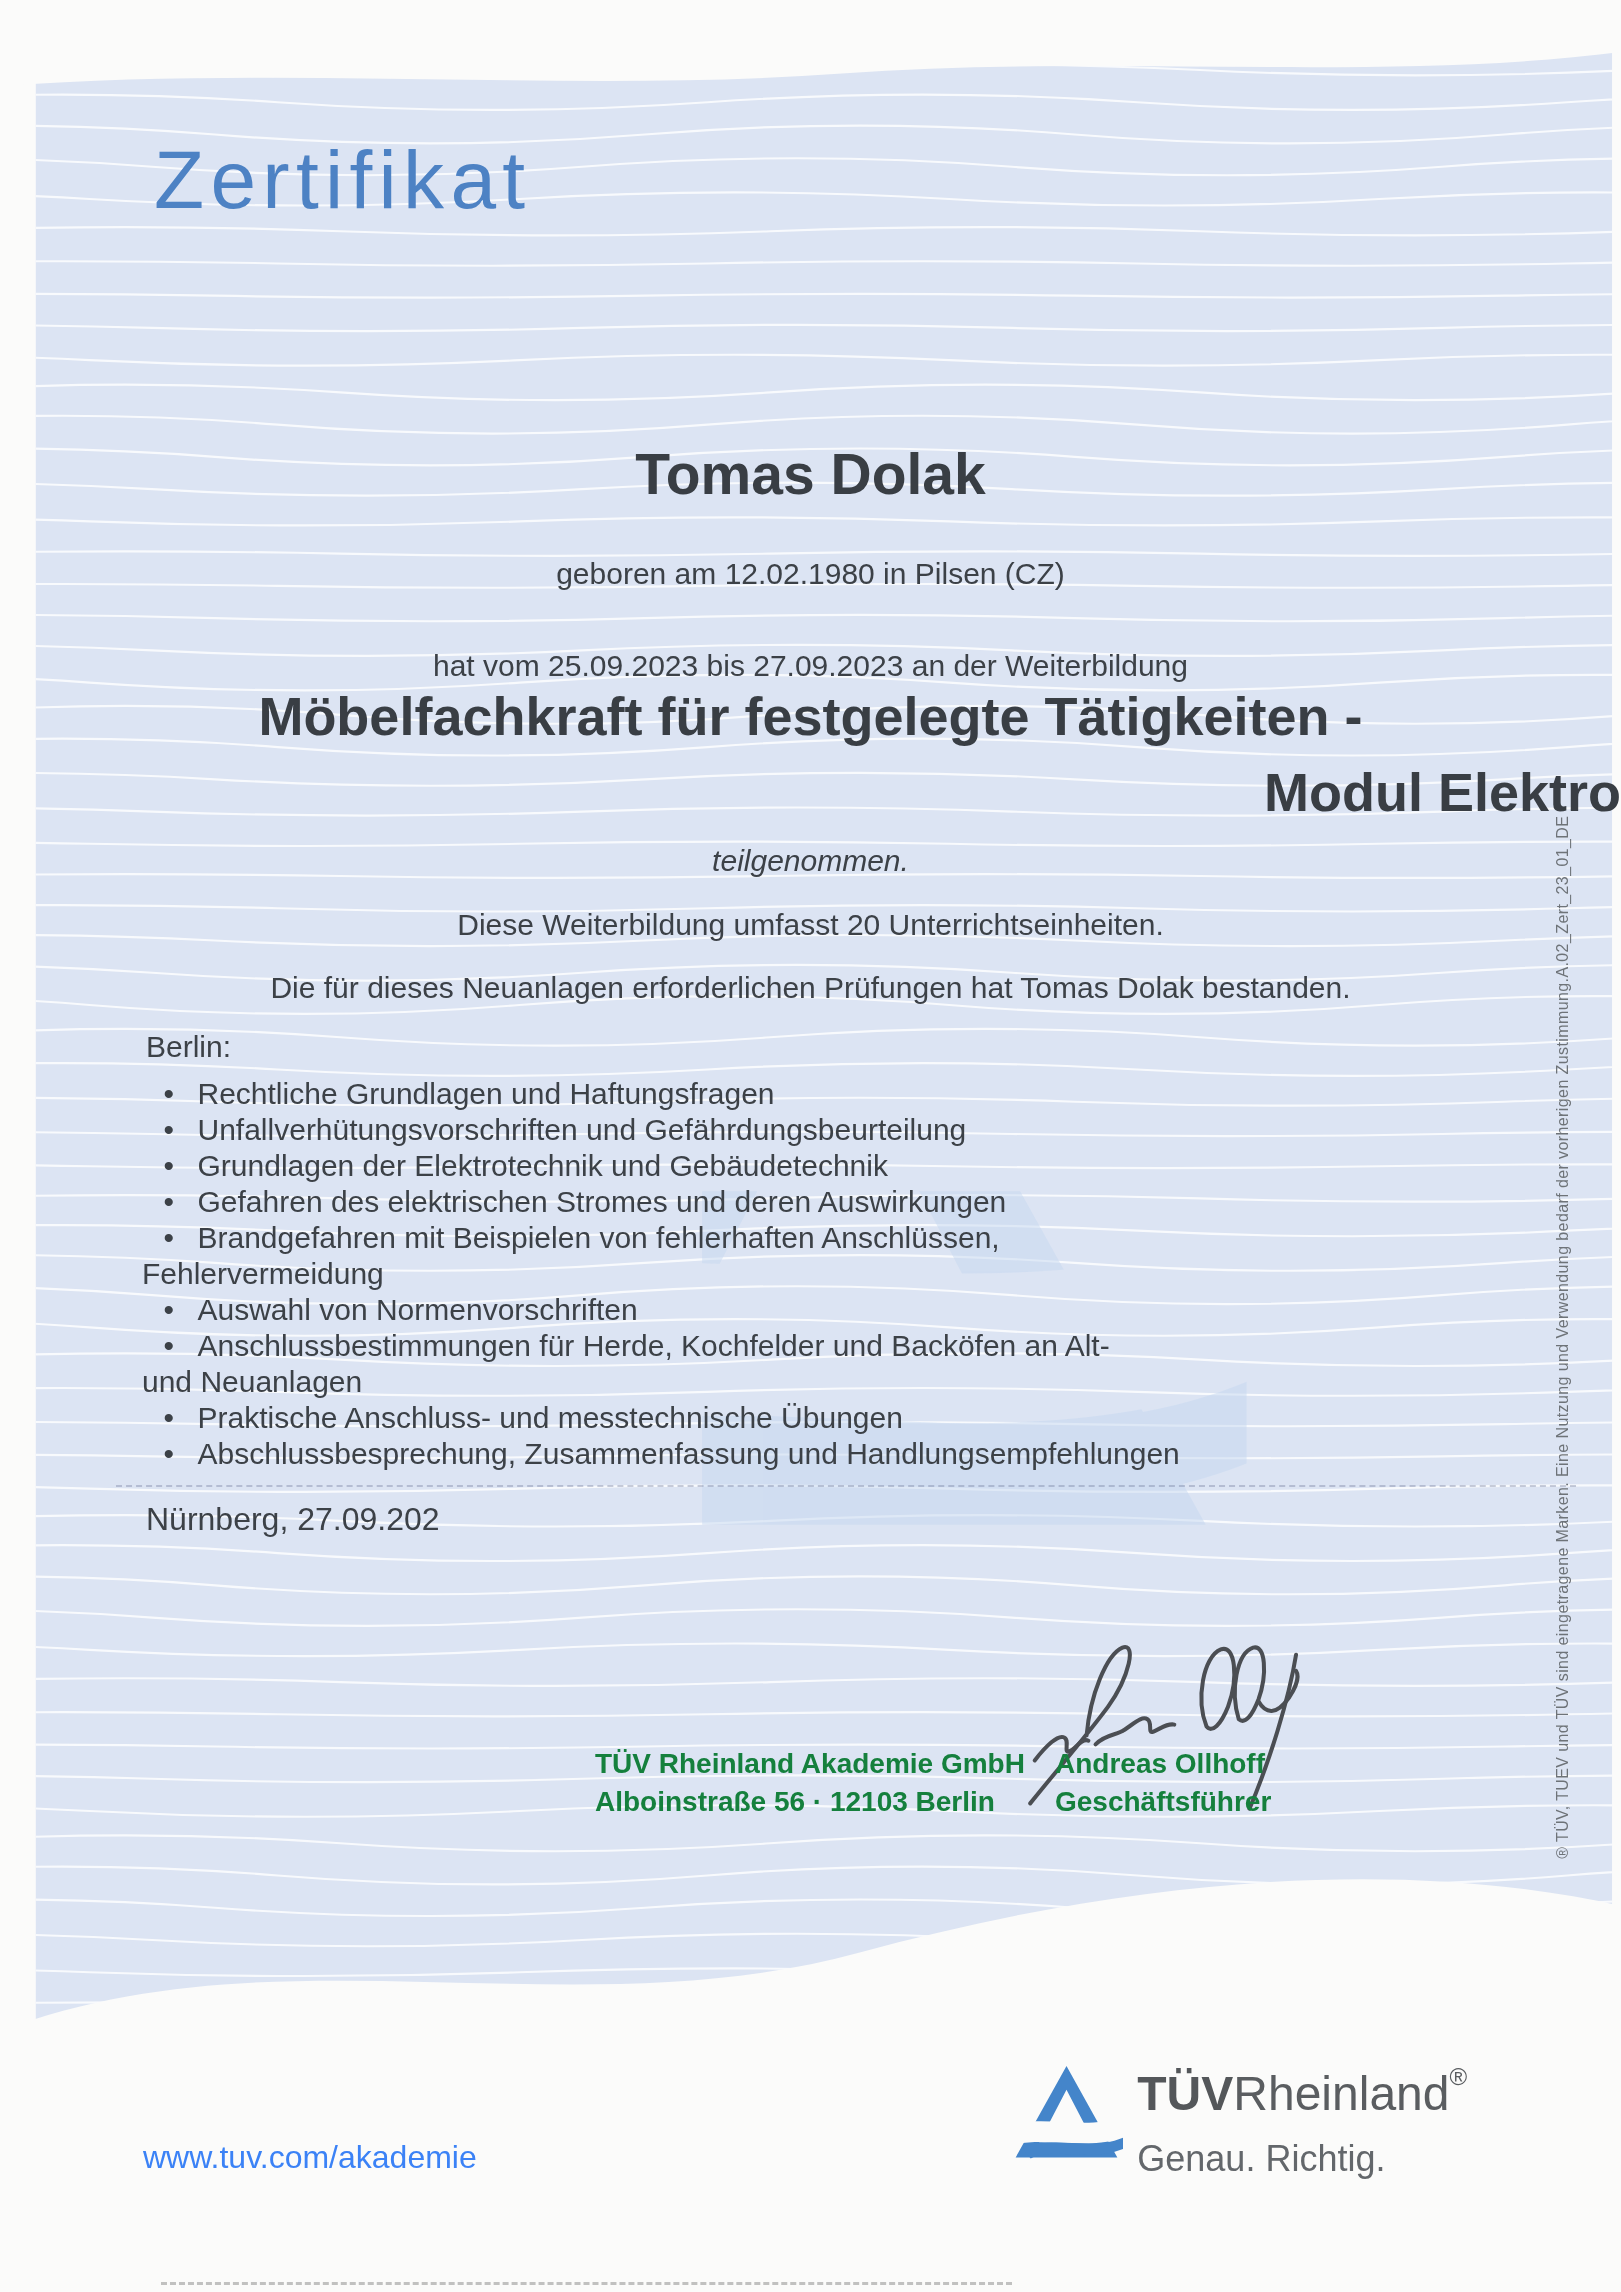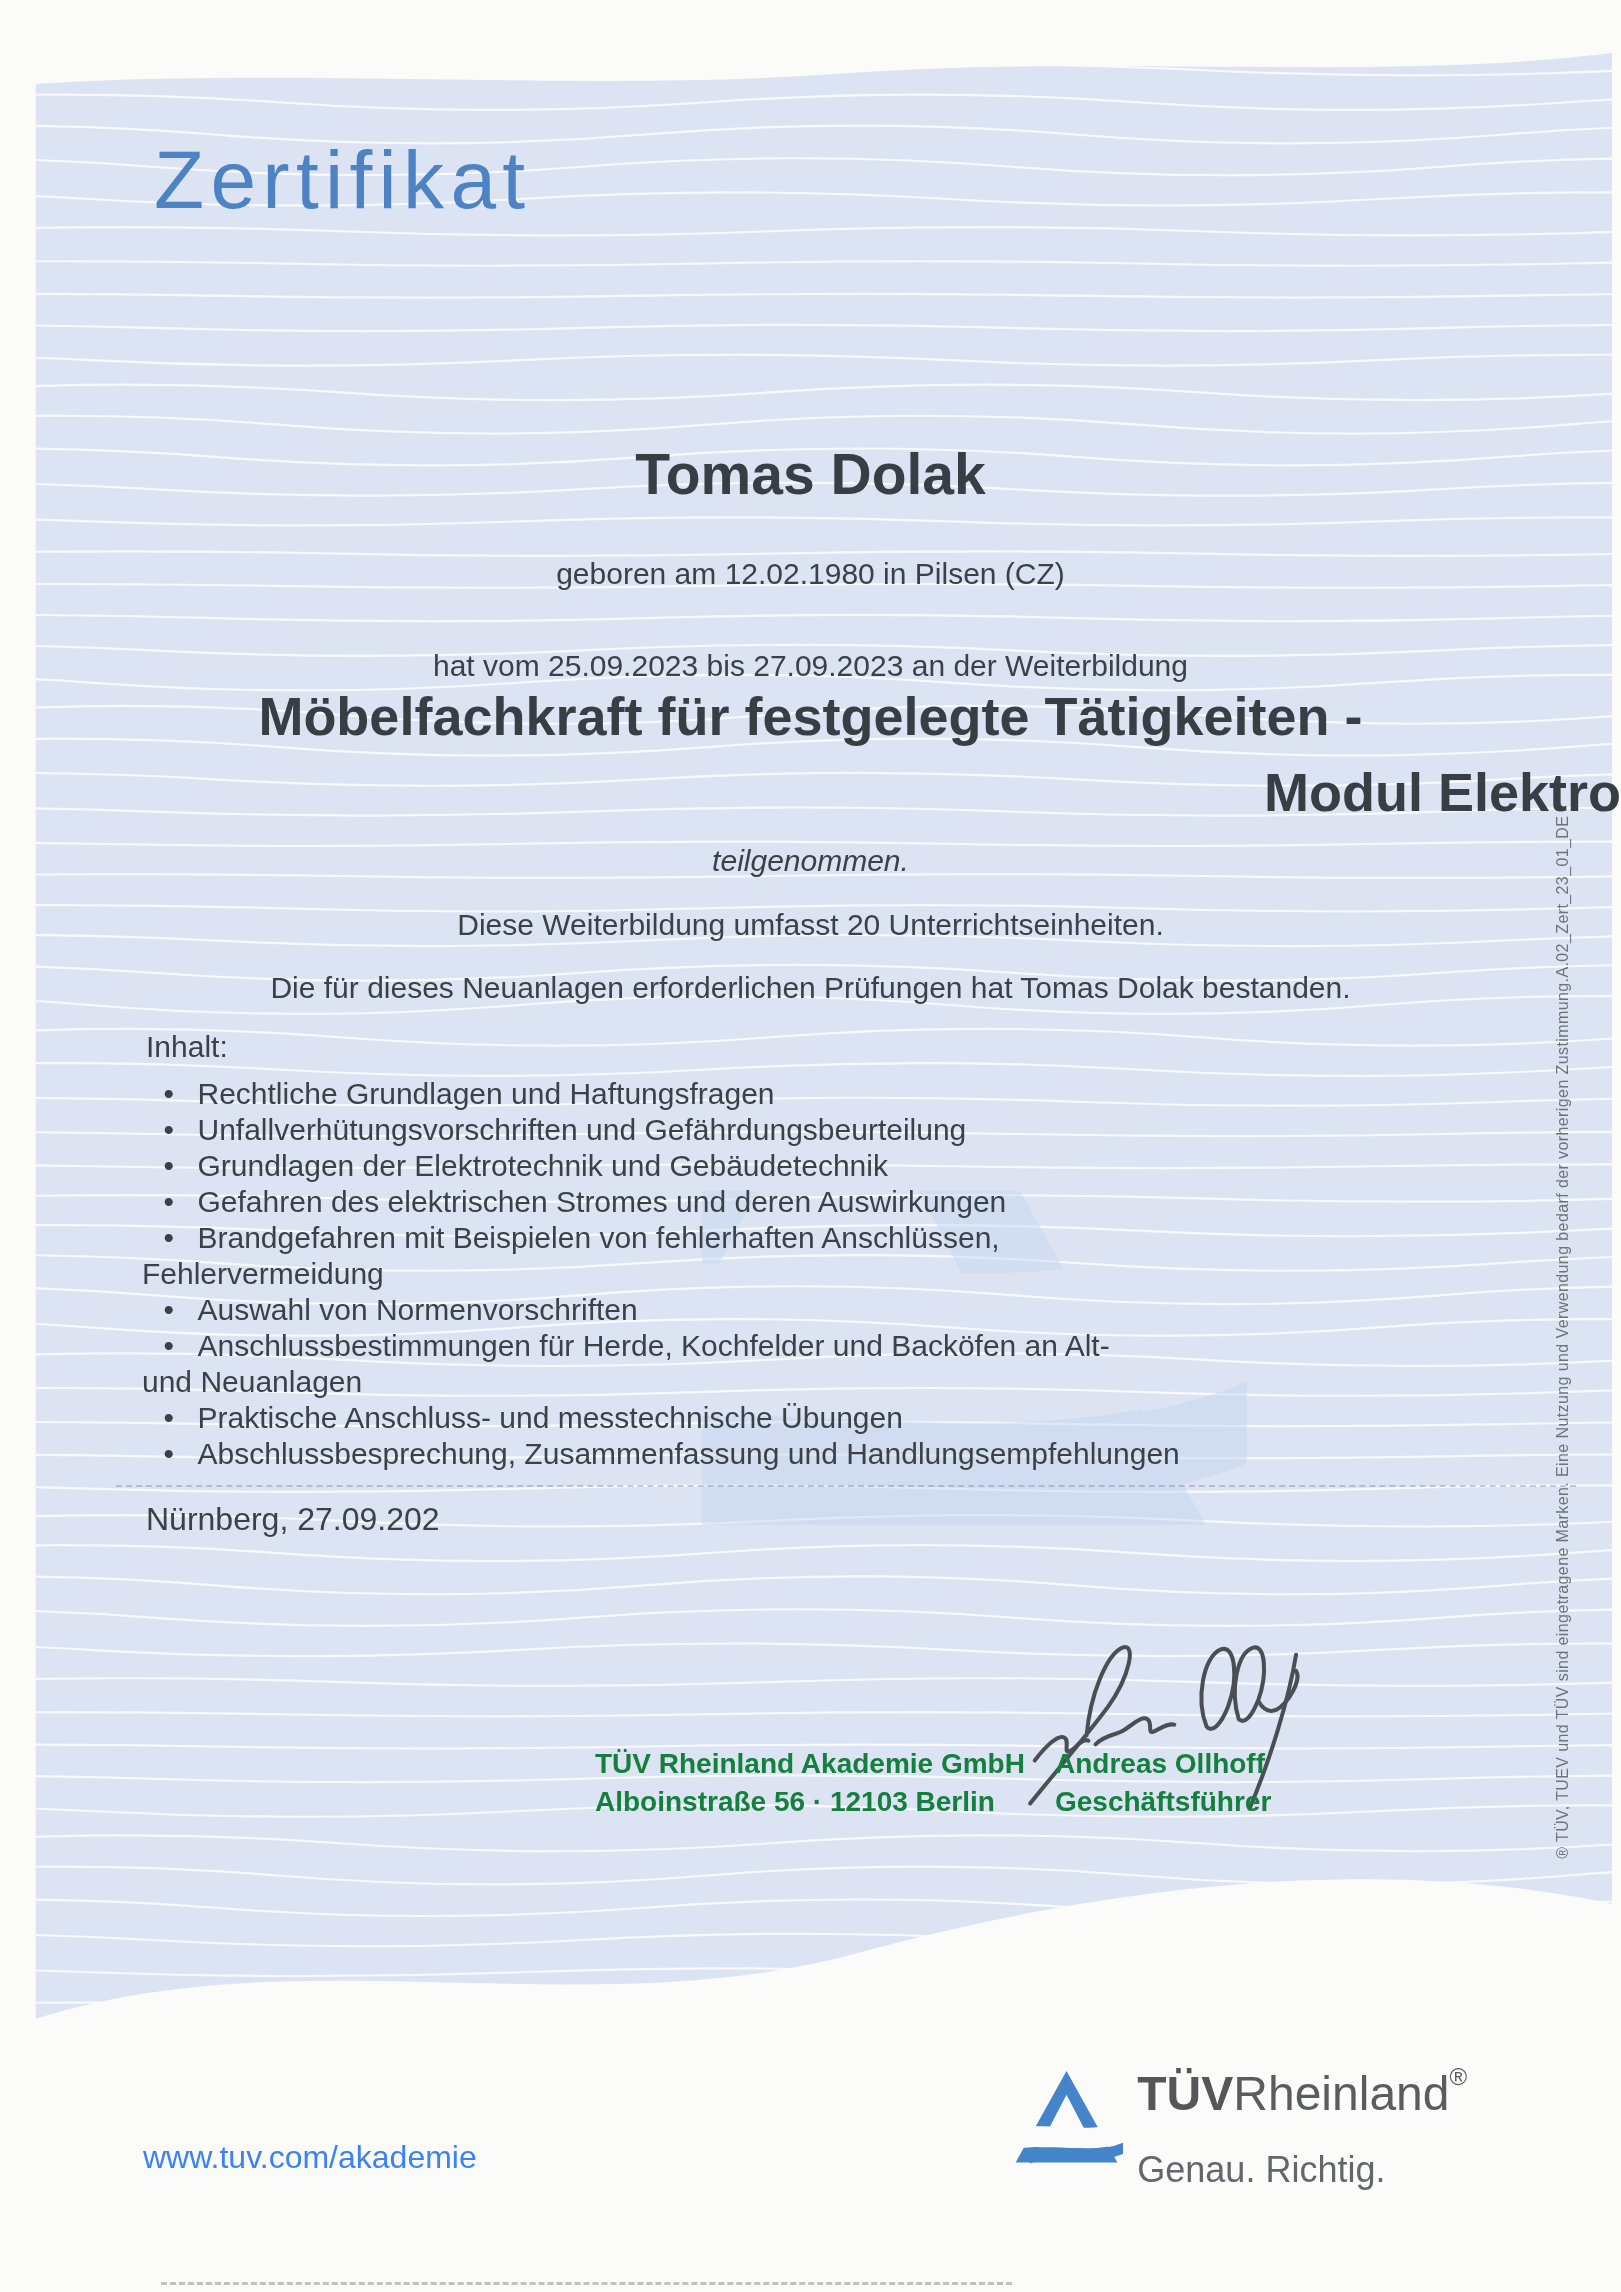--- a/index.html
+++ b/index.html
@@ -22,21 +22,21 @@
   .bottom-artifact{border-top:3.6px dashed rgba(40,40,40,.55);height:0;}
   .side-note{display:flex;justify-content:space-between;align-items:center;
              font-size:16px;letter-spacing:0.4px;color:#6e7378;white-space:nowrap;
              transform:rotate(-90deg);}
   .logo-row{display:flex;align-items:flex-start;}
   .logo-text{margin-left:14.3px;}
   .logo-line1{font-size:48px;line-height:52px;white-space:nowrap;}
   .logo-tuv{font-weight:bold;color:#54575a;}
   .logo-rheinland{font-weight:normal;color:#5a5d60;}
   .logo-reg{font-size:24px;color:#5a5d60;vertical-align:25px;}
-  .logo-tagline{font-size:36px;color:#63676b;margin-top:29px;}
+  .logo-tagline{font-size:36px;color:#63676b;margin-top:18px;}
   .url{font-size:32px;color:#3b82f6;}
   .sig-svg path{fill:none;stroke:#4b4e53;stroke-width:4.5;stroke-linecap:round;}
 </style>
 </head>
 <body>
 
 <div class="page">
 
   <svg id="bg" viewBox="0 0 1810 2560">
     <defs>
@@ -127,21 +127,21 @@
   <div class="abs center body-line" style="top:557px;">geboren am 12.02.1980 in Pilsen (CZ)</div>
   <div class="abs center body-line" style="top:627px;margin-top:22px;">hat vom 25.09.2023 bis 27.09.2023 an der Weiterbildung</div>
 
   <div class="abs center course-title" style="top:685px;">Möbelfachkraft für festgelegte Tätigkeiten -</div>
   <div class="abs center course-title" style="top:761px;text-align:right;">Modul Elektro</div>
 
   <div class="abs center body-line" style="top:844px;font-style:italic;">teilgenommen.</div>
   <div class="abs center body-line" style="top:908px;">Diese Weiterbildung umfasst 20 Unterrichtseinheiten.</div>
   <div class="abs center body-line" style="top:971px;">Die für dieses Neuanlagen erforderlichen Prüfungen hat Tomas Dolak bestanden.</div>
 
-  <div class="abs body-line" style="left:146px;top:1030px;">Inhalt:</div>
+  <div class="abs body-line" style="left:146px;top:1030px;">Berlin:</div>
   <ul class="abs" id="content-list" style="left:134px;top:1068px;width:1317px;">
       <li>
         <div class="bline"><span class="dot">•</span>Rechtliche Grundlagen und Haftungsfragen</div>
       </li>
       <li>
         <div class="bline"><span class="dot">•</span>Unfallverhütungsvorschriften und Gefährdungsbeurteilung</div>
       </li>
       <li>
         <div class="bline"><span class="dot">•</span>Grundlagen der Elektrotechnik und Gebäudetechnik</div>
       </li>

